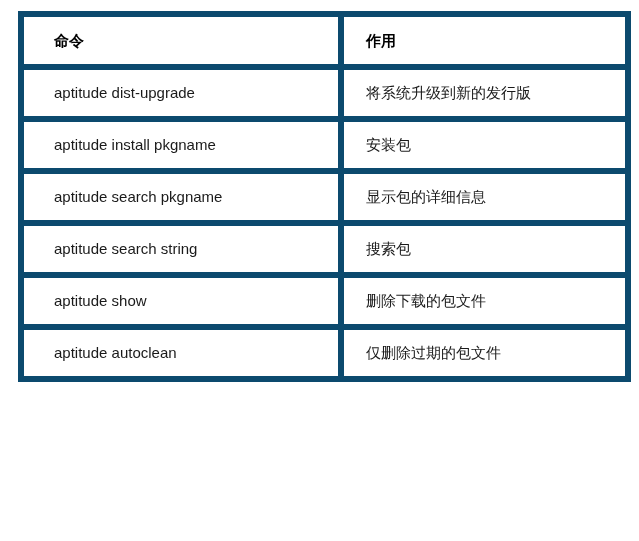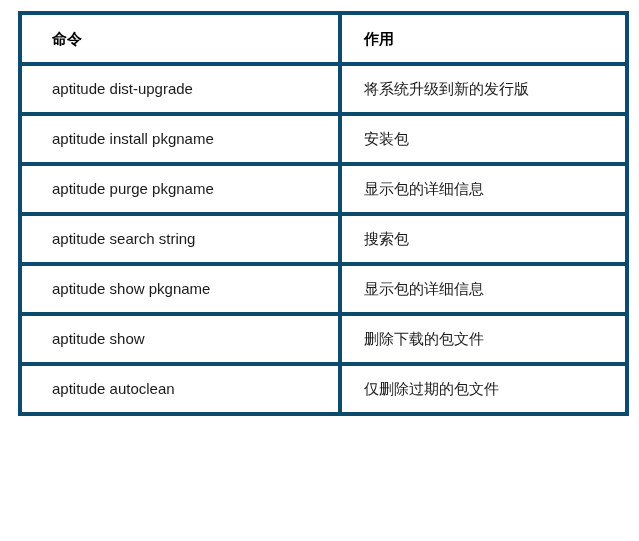--- a/index.html
+++ b/index.html
@@ -27,21 +27,21 @@
     border-collapse: collapse;
     table-layout: fixed;
     background: #ffffff;
   }
 
   table.cmd-table col.col-command { width: 320px; }
   table.cmd-table col.col-effect  { width: 287px; }
 
   table.cmd-table th,
   table.cmd-table td {
-    border: 4px solid #0c4a6e;
+    border: 6px solid #0c4a6e;
     height: 46px;
     padding: 0 30px;
     text-align: left;
     vertical-align: middle;
     color: #1a1a1a;
     font-size: 15px;
     line-height: 20px;
     font-weight: normal;
     white-space: nowrap;
     overflow: hidden;
@@ -79,30 +79,26 @@
     <tbody id="table-body">
         <tr>
           <td class="command-cell">aptitude dist-upgrade</td>
           <td class="effect-cell">将系统升级到新的发行版</td>
         </tr>
         <tr>
           <td class="command-cell">aptitude install pkgname</td>
           <td class="effect-cell">安装包</td>
         </tr>
         <tr>
-          <td class="command-cell">aptitude purge pkgname</td>
+          <td class="command-cell">aptitude search pkgname</td>
           <td class="effect-cell">显示包的详细信息</td>
         </tr>
         <tr>
           <td class="command-cell">aptitude search string</td>
           <td class="effect-cell">搜索包</td>
-        </tr>
-        <tr>
-          <td class="command-cell">aptitude show pkgname</td>
-          <td class="effect-cell">显示包的详细信息</td>
         </tr>
         <tr>
           <td class="command-cell">aptitude show</td>
           <td class="effect-cell">删除下载的包文件</td>
         </tr>
         <tr>
           <td class="command-cell">aptitude autoclean</td>
           <td class="effect-cell">仅删除过期的包文件</td>
         </tr>
       </tbody>

